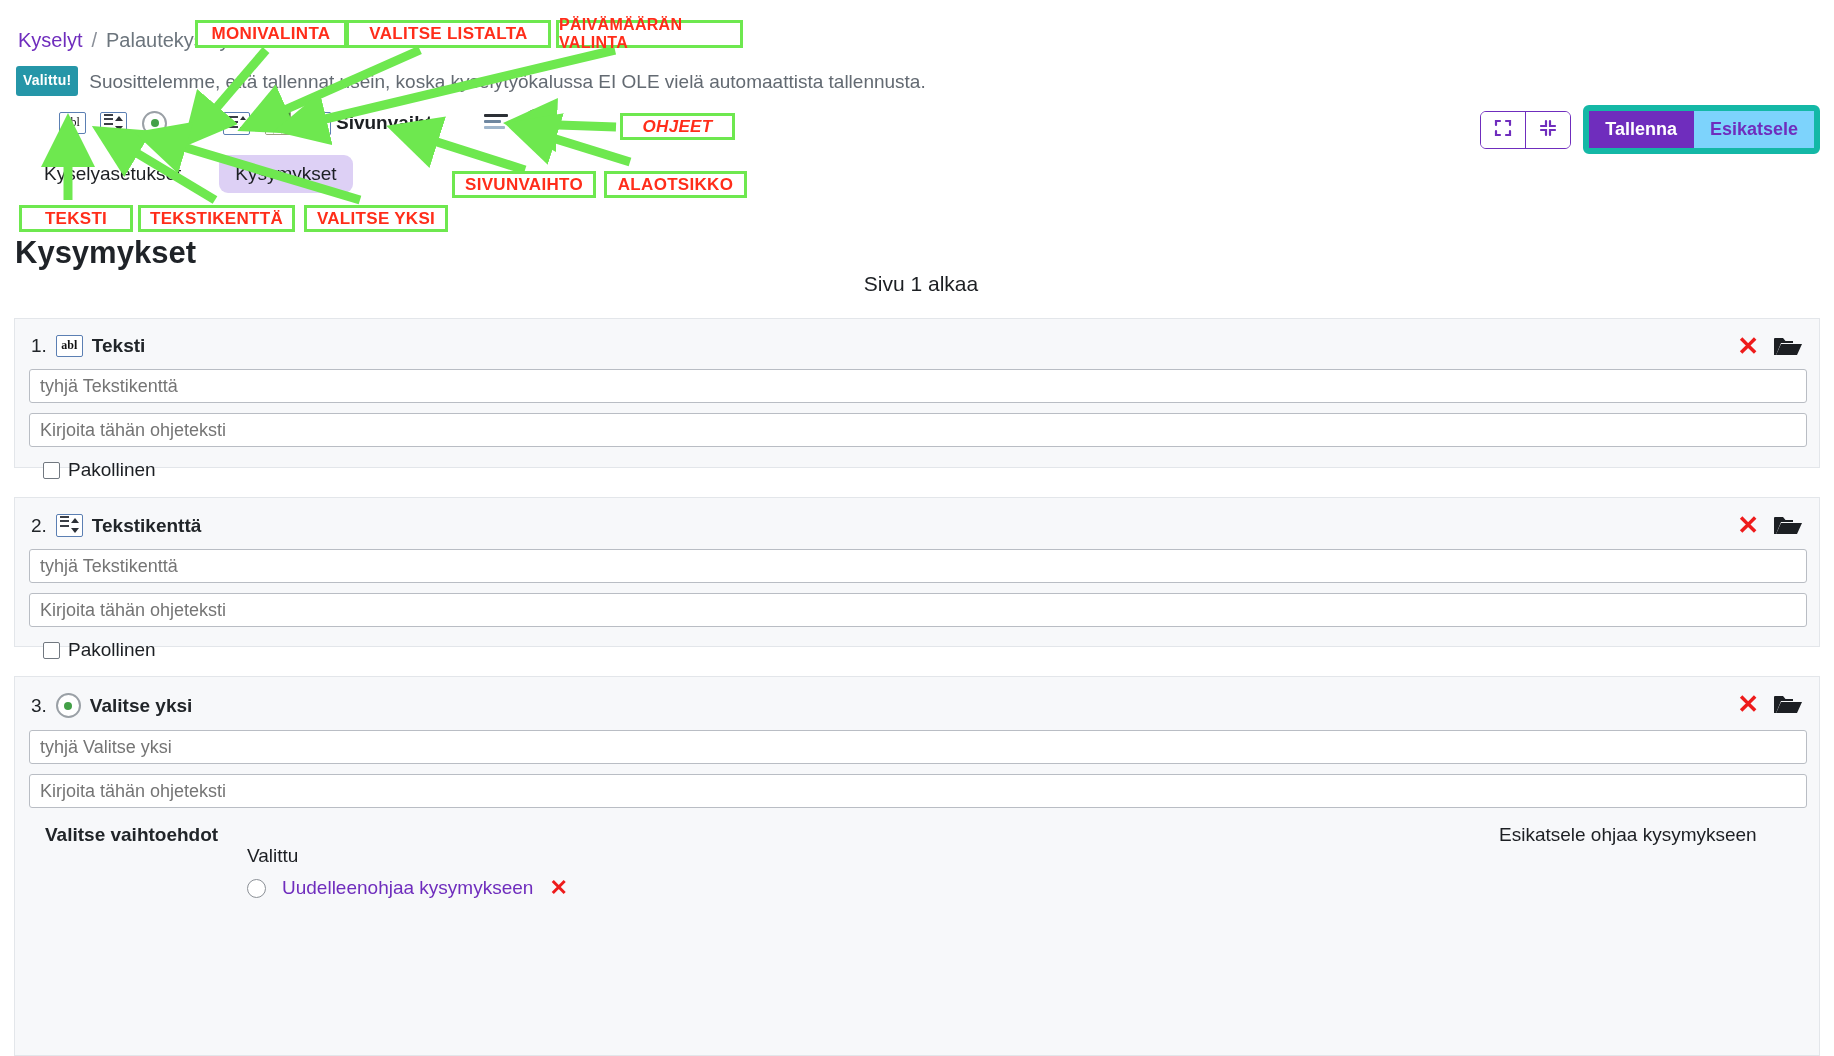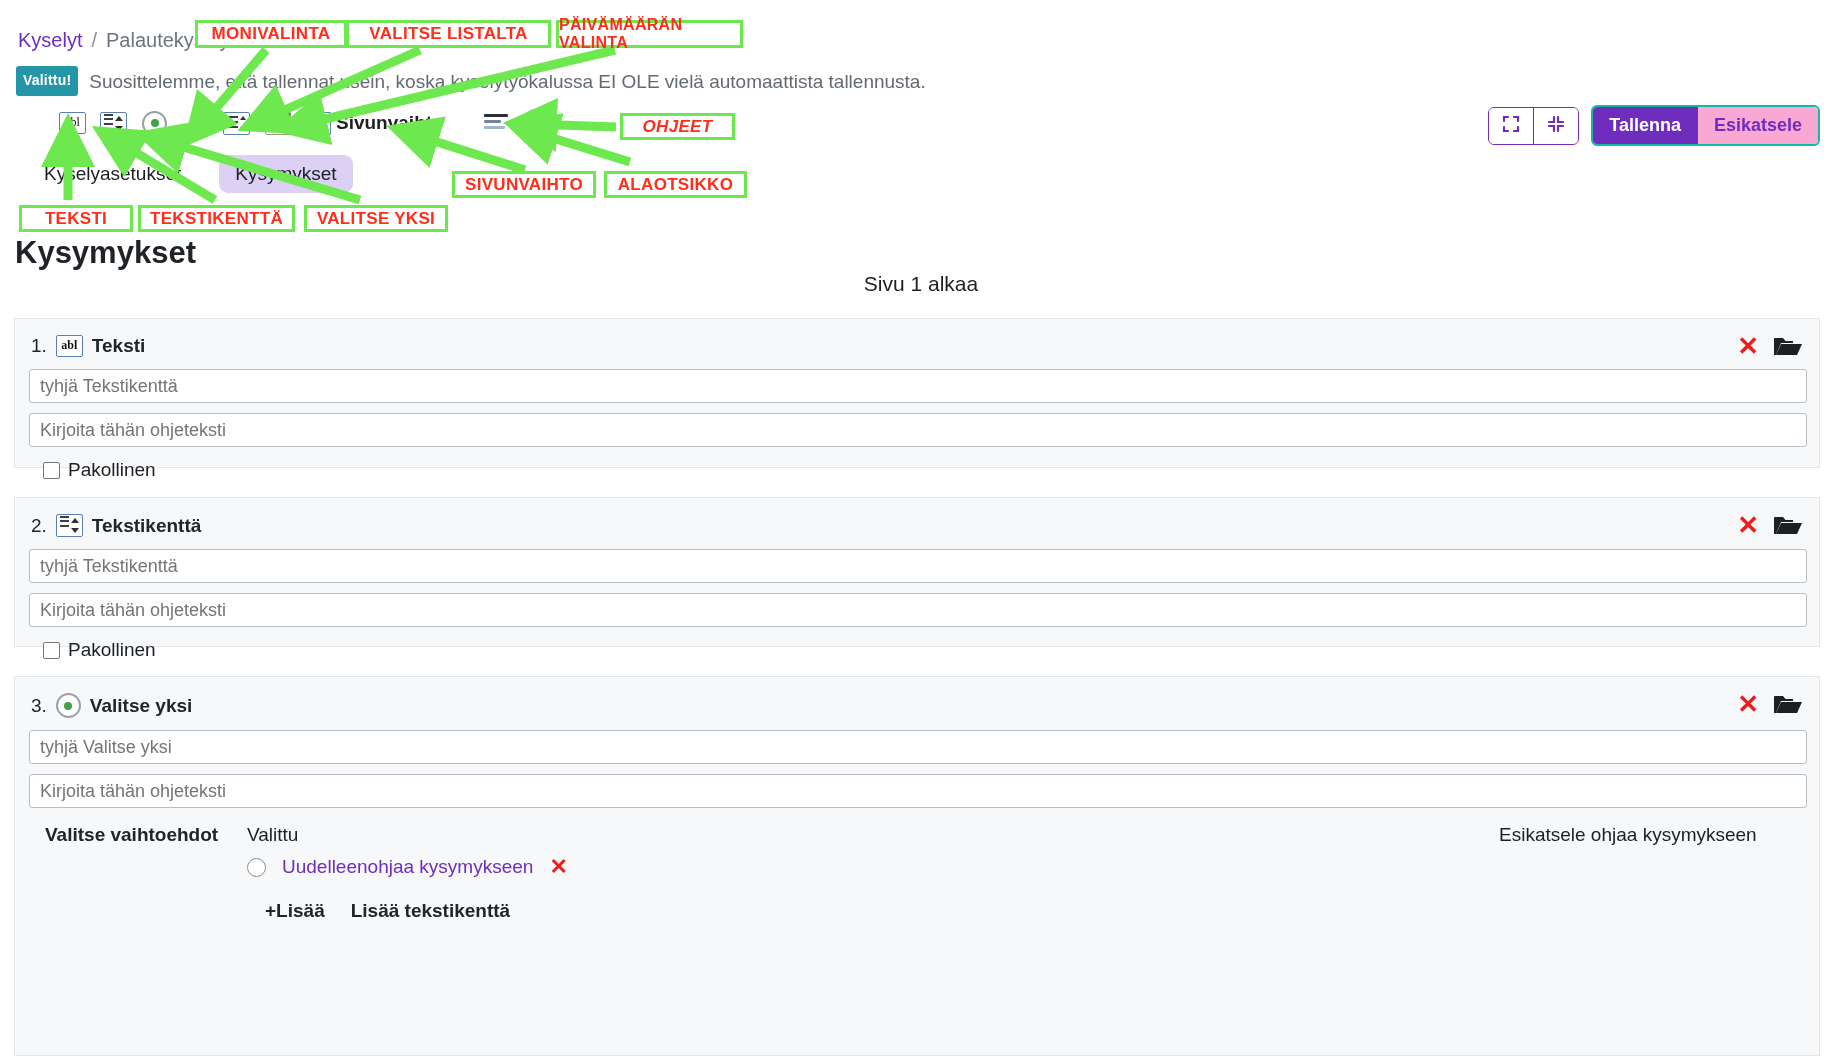--- a/index.html
+++ b/index.html
@@ -100,24 +100,24 @@
   
   .ic-help{width:24px;height:24px;border:2px solid #1c1f23;border-radius:50%;
     font-size:15px;font-weight:bold;line-height:21px;text-align:center;color:#1c1f23;}
 
   
   .topactions{position:absolute;right:14px;top:105px;display:flex;align-items:center;gap:12px;}
   .icgroup{display:flex;border:1px solid #6f2dbd;border-radius:6px;overflow:hidden;}
   .icbtn{width:44px;height:36px;background:#fff;display:flex;align-items:center;justify-content:center;
     color:#6f2dbd;}
   .icbtn + .icbtn{border-left:1px solid #6f2dbd;}
-  .btngroup{display:flex;border:2px solid #14b8a6;border-radius:6px;overflow:hidden;}
+  .btngroup{display:flex;border:6px solid #14b8a6;border-radius:6px;overflow:hidden;}
   .btn-primary{background:#6f2dbd;color:#fff;font-weight:bold;font-size:18px;
     padding:8px 16px;white-space:nowrap;}
-  .btn-outline{background:#f9a8d4;color:#6f2dbd;font-weight:bold;font-size:18px;
+  .btn-outline{background:#7dd3fc;color:#6f2dbd;font-weight:bold;font-size:18px;
     padding:8px 16px;white-space:nowrap;border-left:1px solid #6f2dbd;}
 
   
   .tabs{position:absolute;left:28px;top:155px;display:flex;align-items:center;gap:22px;font-size:19px;}
   .tab{padding:8px 16px;border-radius:9px;color:#1c1f23;}
   .tab.active{background:#ddd0f5;}
 
   
   .page-h1{position:absolute;left:15px;top:235px;font-size:31px;font-weight:bold;color:#1f2328;}
   .page-start{position:absolute;left:8px;right:0;top:272px;text-align:center;font-size:21px;color:#1c1f23;}
@@ -132,21 +132,21 @@
   .folder{width:30px;height:21px;position:relative;}
   .folder svg{display:block;}
   .inp{display:block;margin:0 14px 10px;height:34px;box-sizing:border-box;
     border:1px solid #b9bdc4;background:#fff;border-radius:3px;
     font-size:18px;color:#9aa0a6;padding:5px 10px;font-family:"Liberation Sans",sans-serif;}
   .chkrow{display:flex;align-items:center;gap:8px;padding:2px 0 14px 28px;font-size:19px;color:#1c1f23;}
   .chk{width:15px;height:15px;border:1px solid #717880;border-radius:2px;background:#fff;}
 
   .optgrid{display:flex;padding:6px 0 0 0;}
   .opt-label{width:232px;padding-left:30px;font-size:19px;font-weight:bold;box-sizing:border-box;}
-  .opt-col{flex:1;}
+  .opt-col{flex:1;margin-top:21px;}
   .opt-head{font-size:19px;color:#1c1f23;margin-bottom:10px;}
   .opt-row{display:flex;align-items:center;gap:16px;}
   .opt-radio{width:17px;height:17px;border:1.5px solid #8b9096;border-radius:50%;background:#fff;}
   .opt-input{flex:0 0 1050px;height:33px;box-sizing:border-box;border:1px solid #b9bdc4;background:#fff;
     border-radius:3px;font-size:18px;color:#9aa0a6;padding:4px 10px;}
   .opt-right{width:320px;}
   .opt-right-head{font-size:19px;color:#1c1f23;margin-bottom:10px;}
   .opt-link{color:#6f2dbd;font-size:19px;}
   .addrow{display:flex;align-items:center;gap:26px;padding:22px 0 16px 300px;font-size:19px;font-weight:bold;}
   .plus{font-weight:bold;}
@@ -321,24 +321,20 @@
   <input class="inp" style="width: 1778px;" placeholder="Kirjoita tähän ohjeteksti">
 
   <div class="optgrid">
     <div class="opt-label">Valitse vaihtoehdot</div>
     <div class="opt-col">
       <div class="opt-head">Valittu</div>
       <div class="opt-row">
         <span class="opt-radio"></span>
         <span class="opt-link">Uudelleenohjaa kysymykseen</span>
         <span class="x-red" style="font-size:22px">✕</span>
-      </div>
-      <div class="addrow" style="padding-left:18px">
-        <span><span class="plus">+</span><span>Lisää</span></span>
-        <span>Lisää tekstikenttä</span>
       </div>
     </div>
     <div class="opt-right">
       <div class="opt-right-head">Esikatsele ohjaa kysymykseen</div>
     </div>
   </div>
 </div>
 
 <div class="anno">
   <svg width="1834" height="1056" style="position:absolute;left:0;top:0;">

